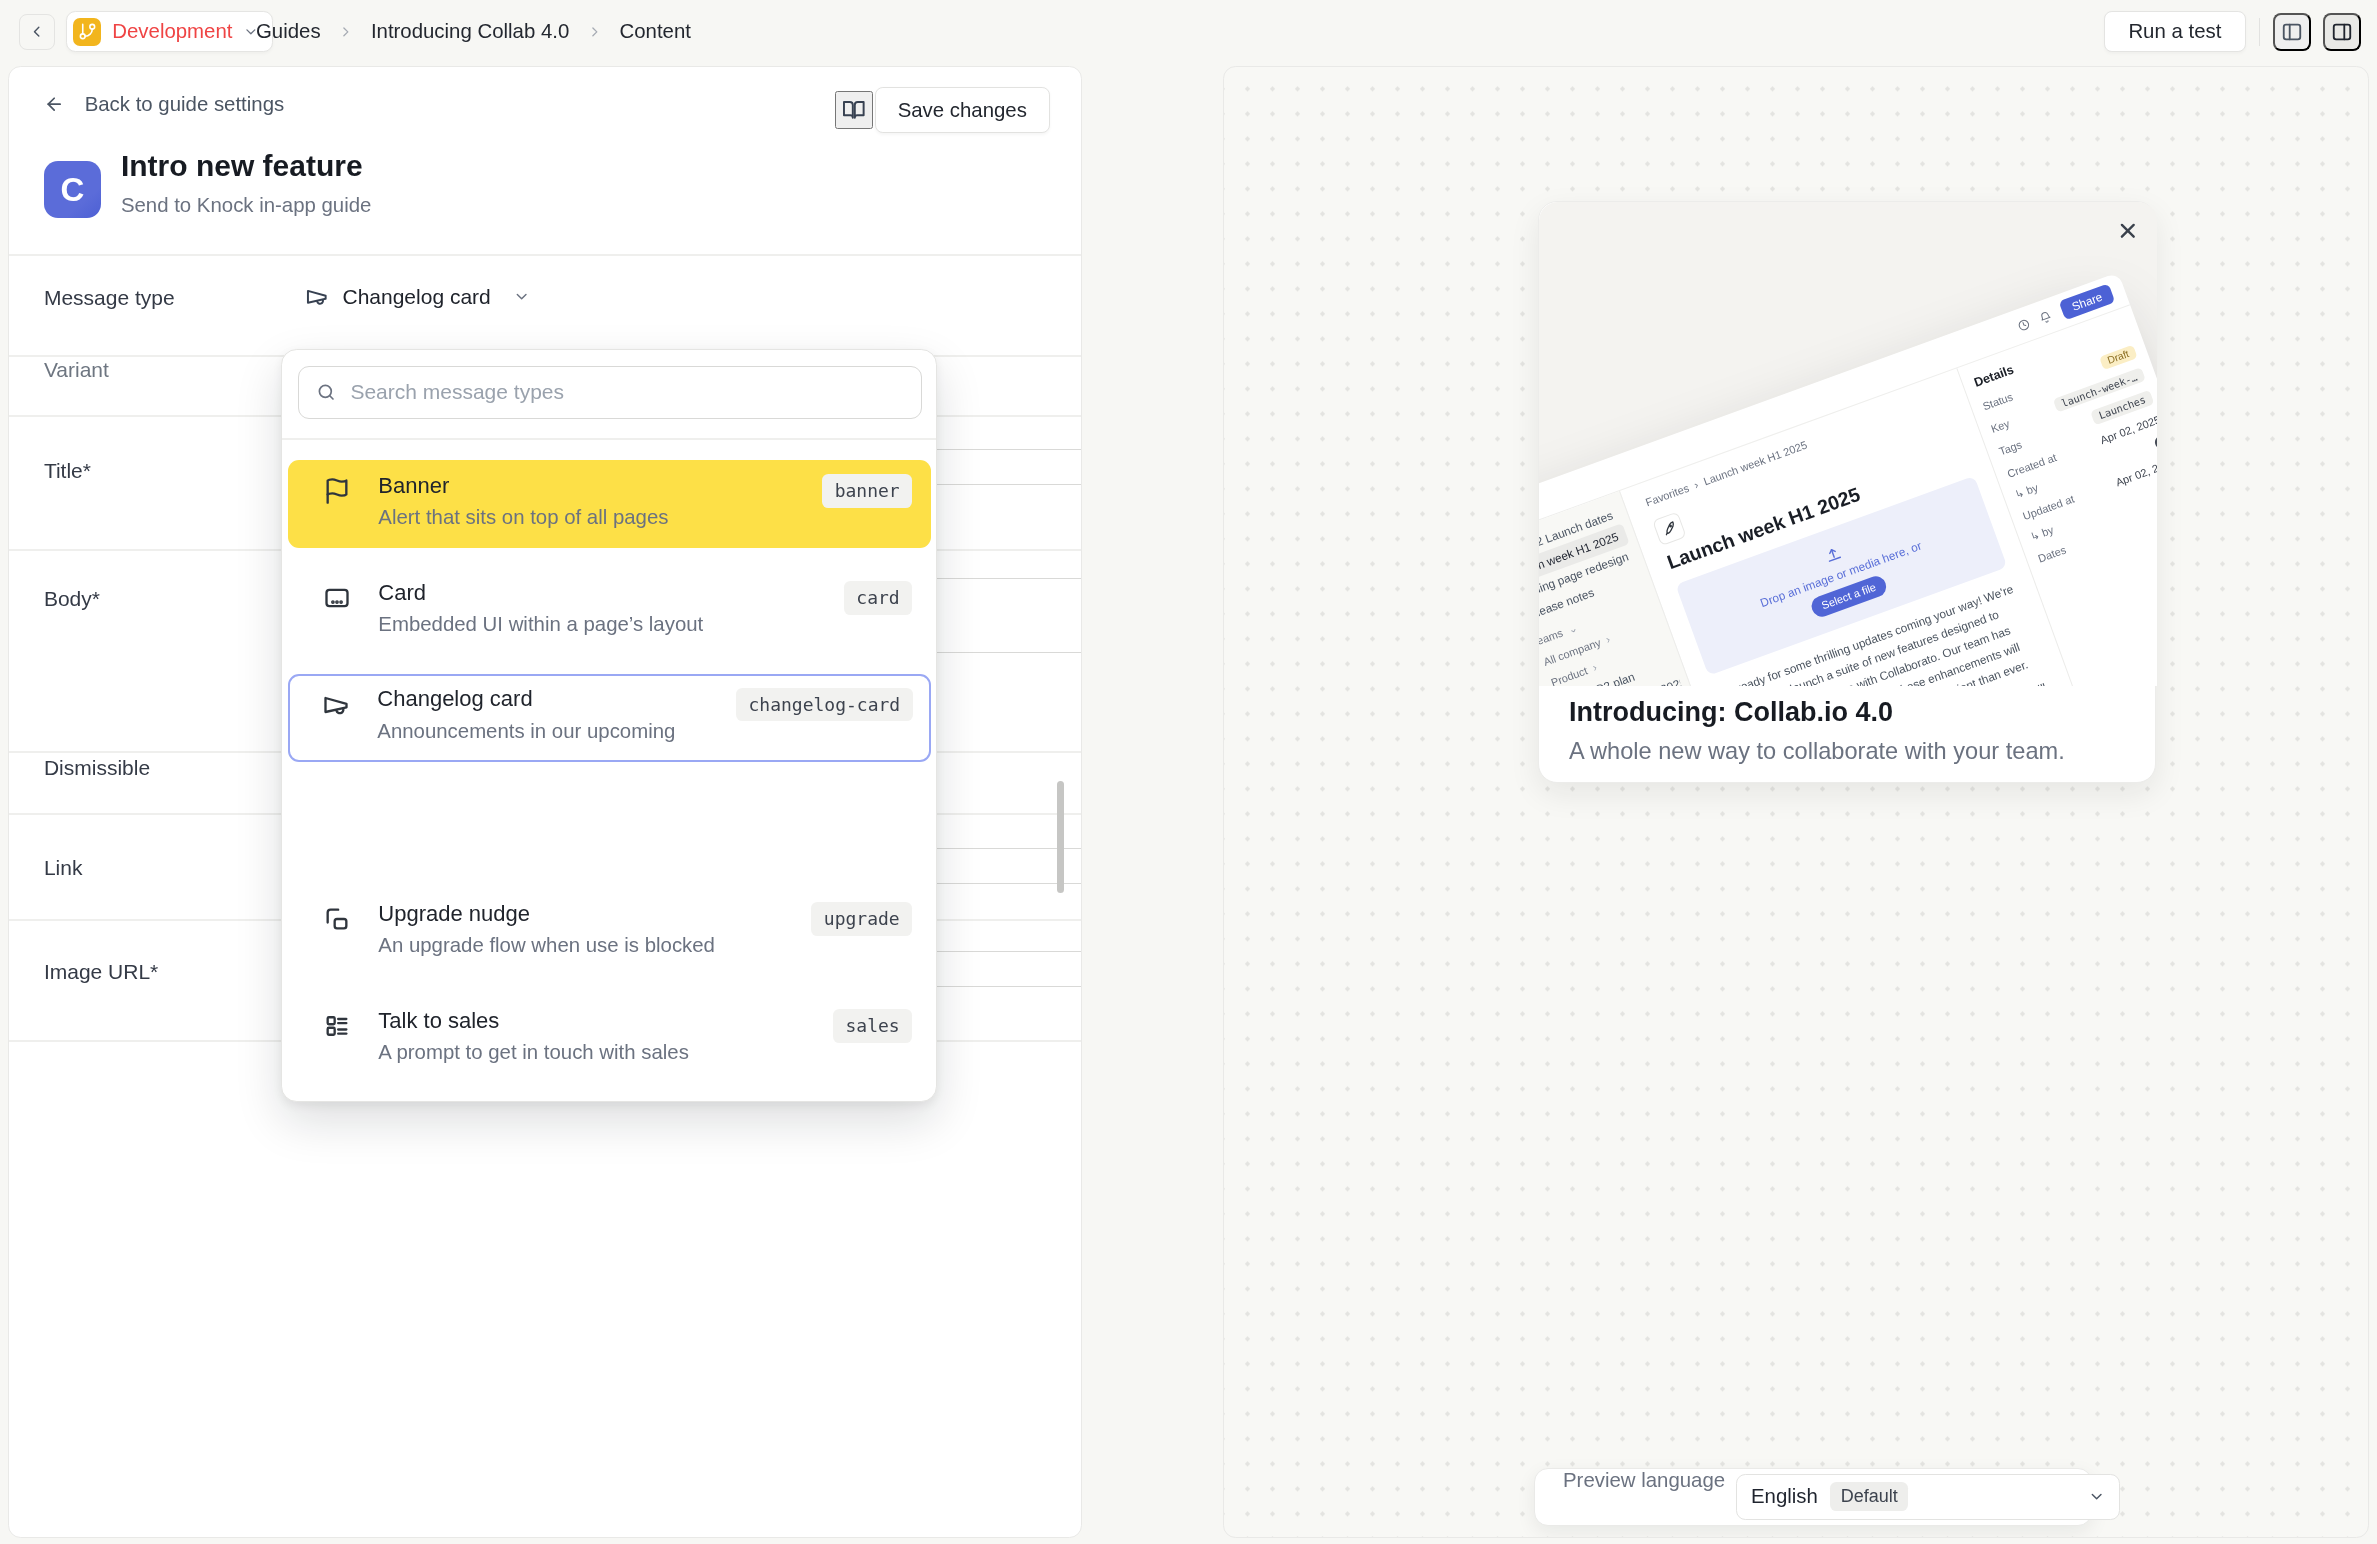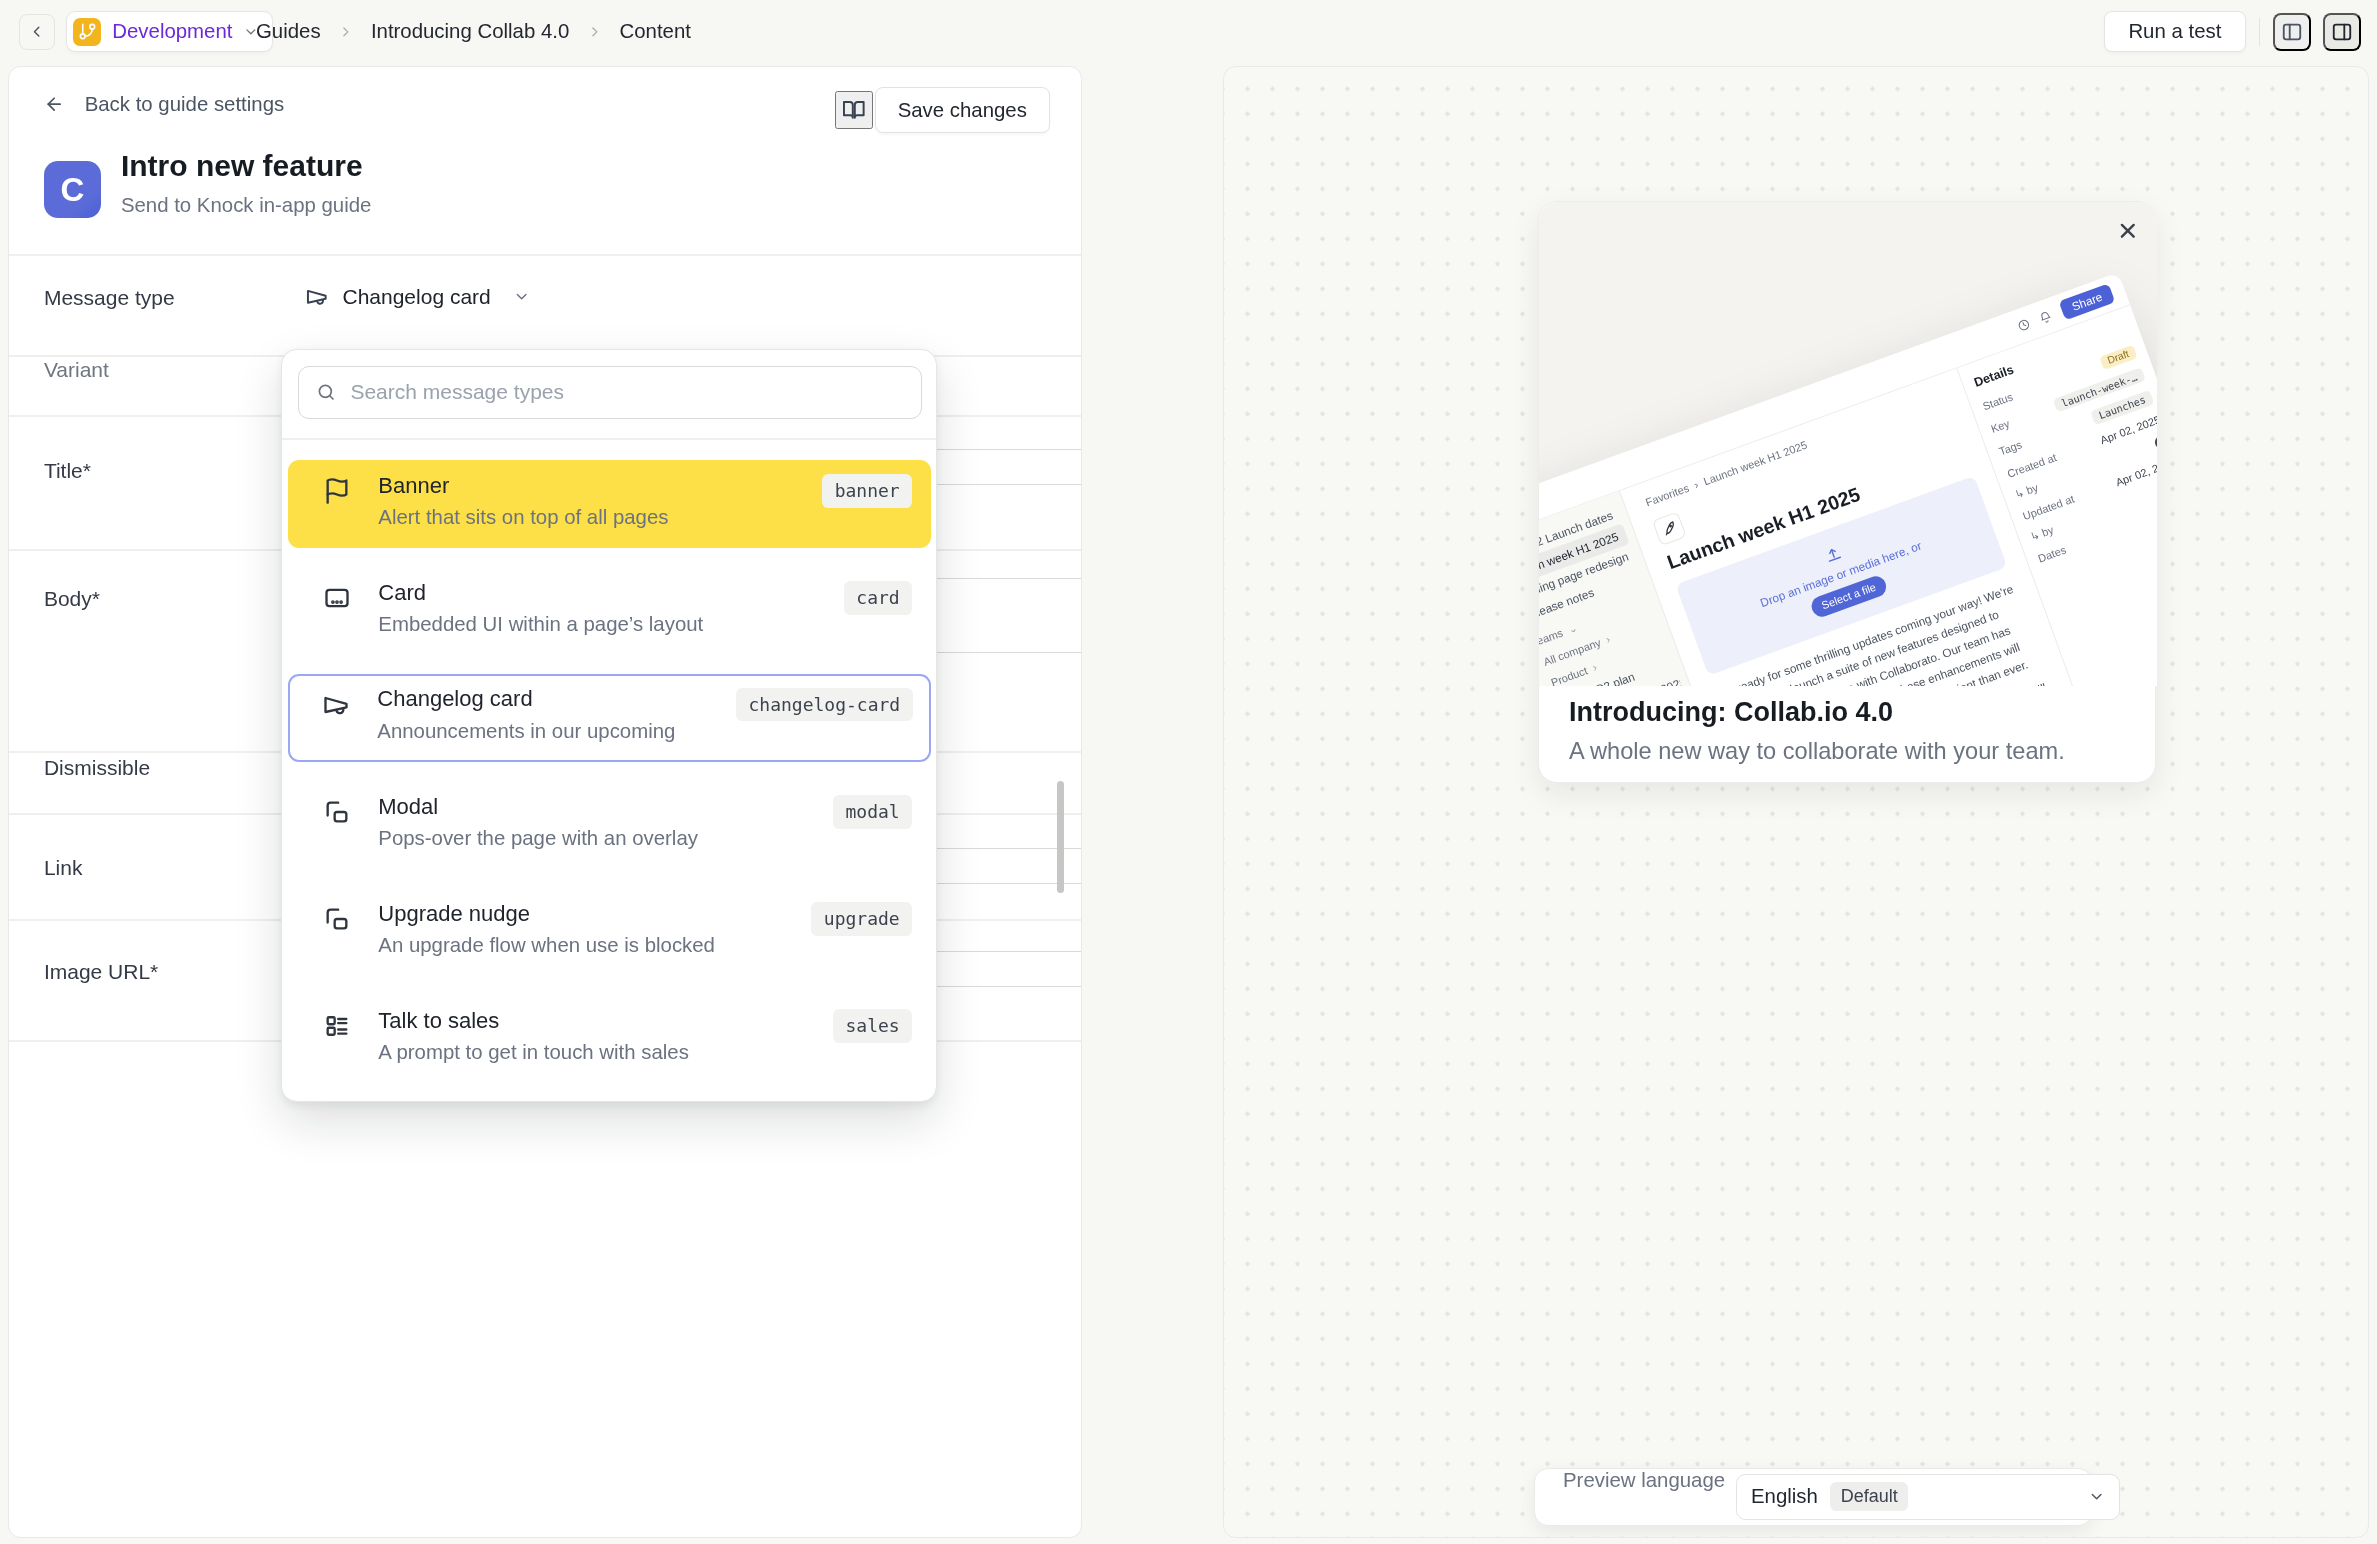--- a/index.html
+++ b/index.html
@@ -14,21 +14,21 @@
   .icon { display:inline-flex; align-items:center; justify-content:center; flex:none; }
   .icon svg { width:100%; height:100%; fill:none; stroke:currentColor; stroke-width:2; stroke-linecap:round; stroke-linejoin:round; }
 
   
   .topbar { position:absolute; left:0; top:0; width:2377px; height:63px; display:flex; align-items:center; }
   .back-btn { position:absolute; left:19px; top:14px; width:36px; height:36px; border:1.6px solid #e4e4e2; border-radius:7.9px; background:#f7f7f4; display:flex; align-items:center; justify-content:center; color:#4b5563; }
   .back-btn .icon { width:17.3px; height:17.3px; }
   .env-pill { position:absolute; left:66px; top:11px; height:41px; padding:0 12.6px 0 6.3px; background:#ffffff; border:1.6px solid #e5e5e3; border-radius:9.4px; display:flex; align-items:center; gap:11px; box-shadow:0 1.6px 3.1px rgba(0,0,0,.03); }
   .env-pill .badge-ico { width:28px; height:28px; border-radius:7px; background:#f2b51d; color:#ffffff; display:flex; align-items:center; justify-content:center; }
   .env-pill .badge-ico .icon { width:19px; height:19px; }
-  .env-pill .lbl { font-size:20.4px; font-weight:500; color:#6d28d9; }
+  .env-pill .lbl { font-size:20.4px; font-weight:500; color:#ef4444; }
   .env-pill .chev { width:15.7px; height:15.7px; color:#6b7280; }
   .crumbs { position:absolute; left:256px; top:0; height:63px; display:flex; align-items:center; gap:17.3px; }
   .crumb { font-size:20.4px; color:#23272f; }
   .crumb-sep { width:15.7px; height:15.7px; color:#a6abb3; }
   .topbar-right { position:absolute; right:15.7px; top:0; height:63px; display:flex; align-items:center; gap:12.6px; }
   .run-test { height:41px; padding:0 23.6px; background:#ffffff; border:1.6px solid #e4e4e2; border-radius:7.9px; font-size:20.4px; font-weight:500; color:#23272f; display:flex; align-items:center; box-shadow:0 1.6px 3.1px rgba(0,0,0,.03); }
   .tb-divider { width:1.6px; height:28px; background:#e2e2e0; }
   .panel-btn { width:38px; height:38px; border-radius:7.9px; display:flex; align-items:center; justify-content:center; color:#4b5563; }
   .panel-btn .icon { width:22px; height:22px; }
   .panel-btn.active { background:#e9e9e6; color:#20252e; }
@@ -321,33 +321,20 @@
           <path d="M11.6 16.8a3 3 0 1 1-5.8-1.6"></path>
         </svg>
       </span>
     <span class="mt-text">
         <span class="mt-name">Changelog card</span>
         <span class="mt-desc">Announcements in our upcoming</span>
       </span>
     <span class="mt-badge">changelog-card</span>
   </div>
 
-  <div class="mt-item" style="top:431px">
-    <span class="icon mt-icon">
-        <svg viewBox="0 0 24 24">
-          <path d="M13 4H6.5A2.5 2.5 0 0 0 4 6.5V15"></path>
-          <rect x="10" y="12" width="10" height="8" rx="2"></rect>
-        </svg>
-      </span>
-    <span class="mt-text">
-        <span class="mt-name">Modal</span>
-        <span class="mt-desc">Pops-over the page with an overlay</span>
-      </span>
-    <span class="mt-badge">modal</span>
-  </div>
 
   <div class="mt-item" style="top:645px">
     <span class="icon mt-icon">
         <svg viewBox="0 0 24 24">
           <rect x="4" y="4.5" width="6" height="6" rx="1"></rect>
           <rect x="4" y="13.5" width="6" height="6" rx="1"></rect>
           <path d="M13 6h7"></path>
           <path d="M13 9.5h7"></path>
           <path d="M13 15h7"></path>
           <path d="M13 18.5h7"></path>

